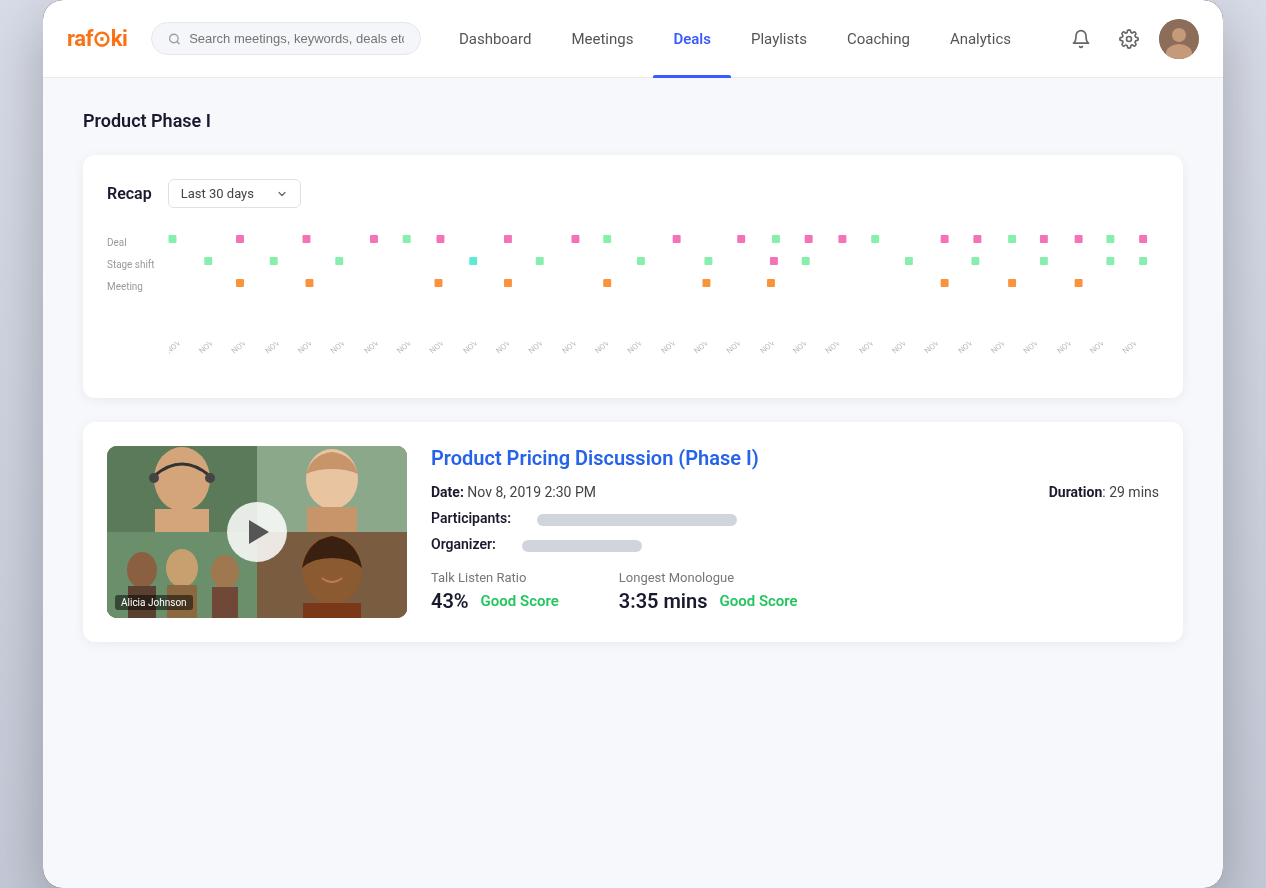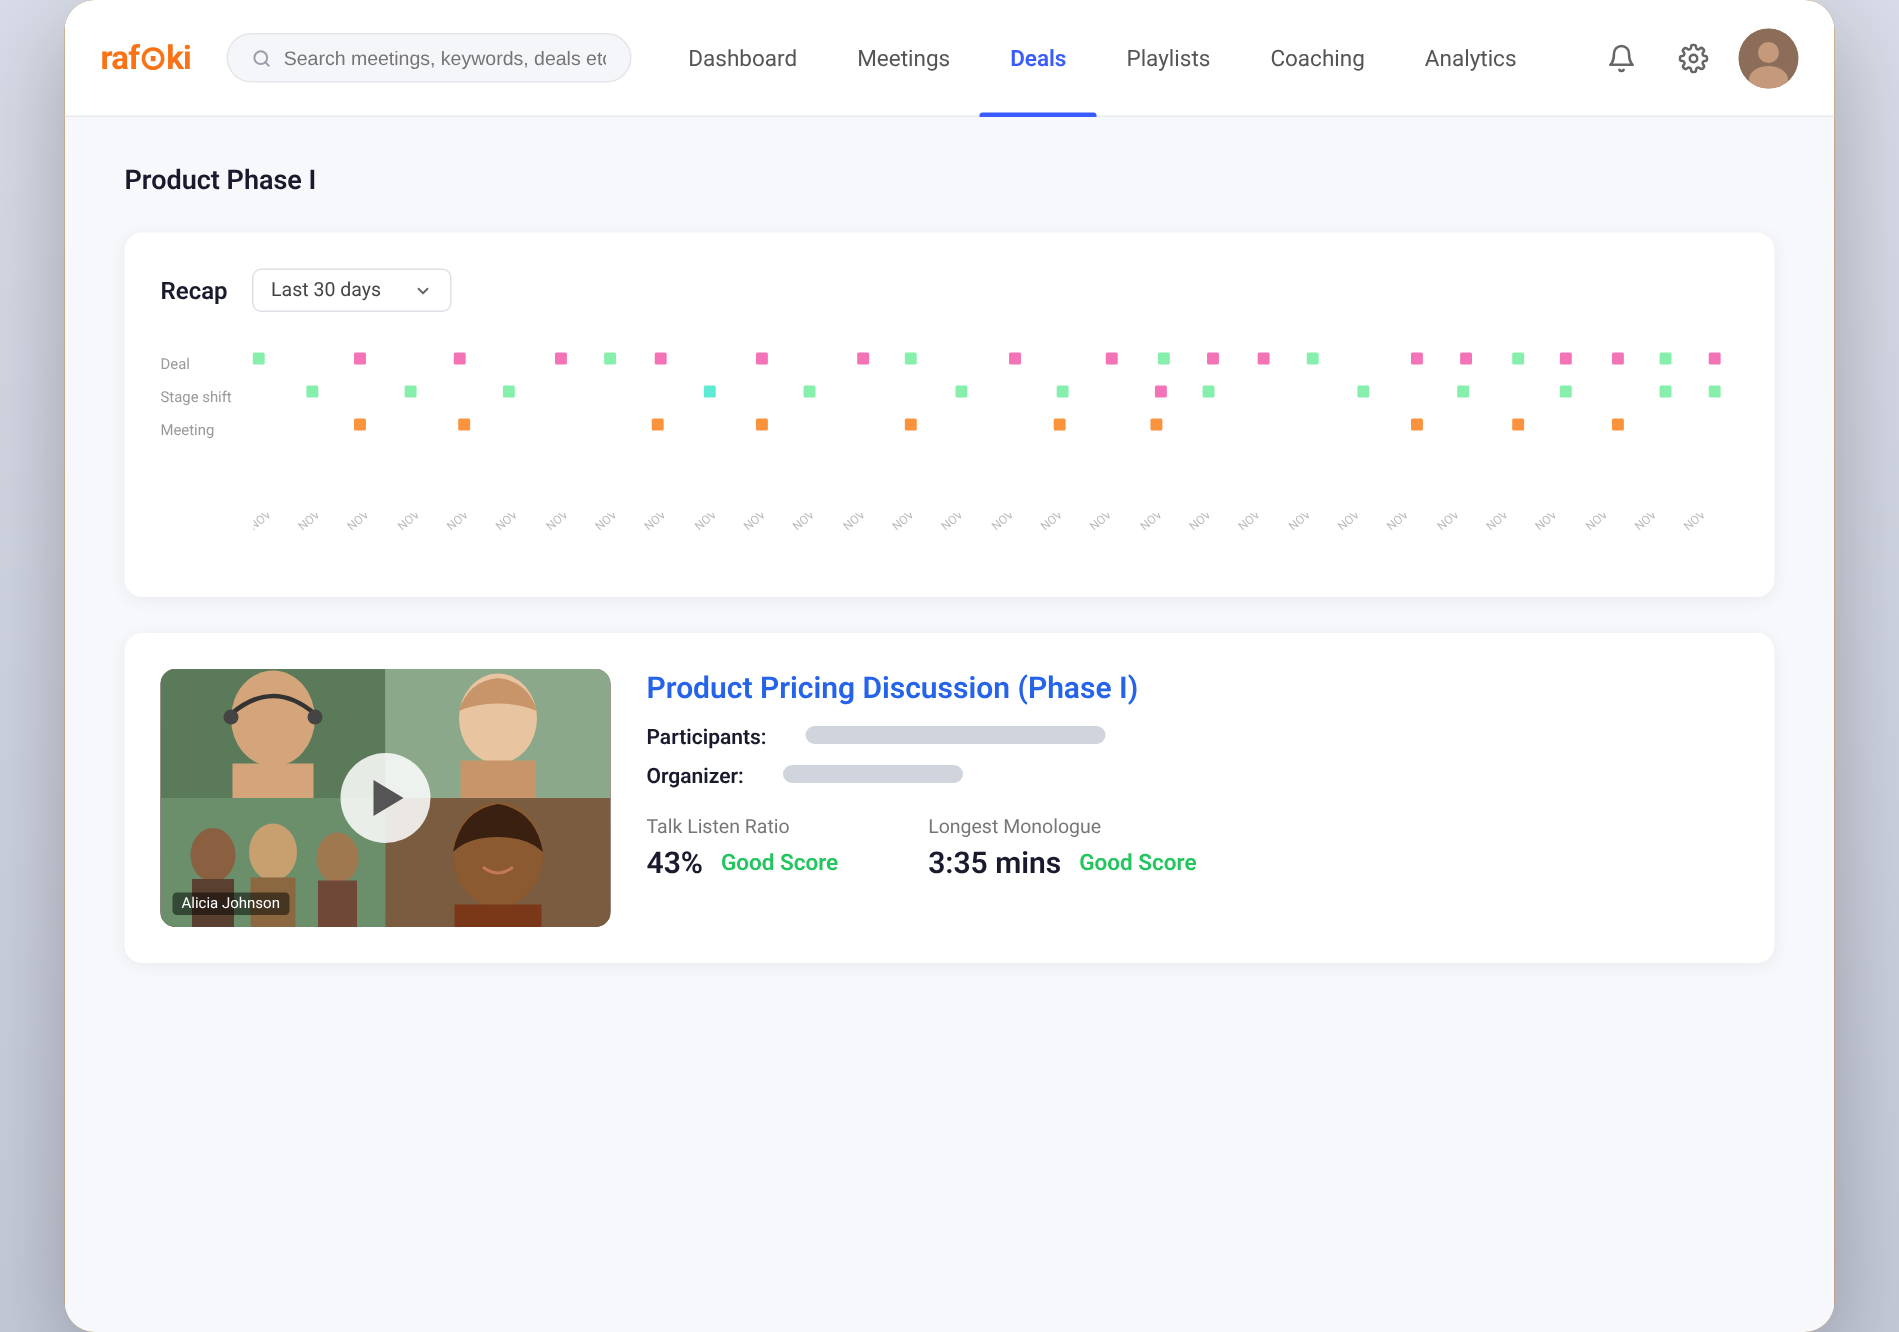--- a/index.html
+++ b/index.html
@@ -6,21 +6,21 @@
     body {
       background: linear-gradient(180deg, #d8dce8 0%, #c5cad8 100%);
       min-height: 888px;
       display: flex;
       align-items: center;
       justify-content: center;
       font-family: -apple-system, BlinkMacSystemFont, 'Segoe UI', Roboto, sans-serif;
     }
     .browser-window {
       width: 1180px;
-      background: #a16207;
+      background: #000000;
       border-radius: 20px;
       box-shadow: 0 20px 60px rgba(0,0,0,0.25);
       overflow: hidden;
     }
     
     .navbar {
       background: #fff;
       border-bottom: 1px solid #e8eaed;
       display: flex;
       align-items: center;
@@ -266,21 +266,21 @@
       justify-content: space-between;
       margin-bottom: 10px;
     }
     .meta-item {
       font-size: 14px;
       color: #444;
     }
     .meta-item strong { color: #1a1a2e; }
     .meta-row {
       display: flex;
-      align-items: flex-start;
+      align-items: flex-end;
       margin-bottom: 10px;
       font-size: 14px;
       color: #444;
       gap: 26px;
     }
     .meta-row strong { color: #1a1a2e; font-weight: 600; }
     .placeholder-bar {
       height: 12px;
       border-radius: 6px;
       background: #d0d5dd;
@@ -534,20 +534,29 @@
           </div>
           <div class="play-btn-overlay">
             <div class="play-triangle"></div>
           </div>
           <div class="thumbnail-label">Alicia Johnson</div>
         </div>
 
         <div class="meeting-details">
           <div class="meeting-title">Product Pricing Discussion (Phase I)</div>
 
+          <div class="meeting-meta">
+            <div class="meta-item">
+              <strong>Date:</strong>
+              <span>Nov 8, 2019 2:30 PM</span>
+            </div>
+            <div class="meta-item">
+              <strong>Duration</strong>: <span>29 mins</span>
+            </div>
+          </div>
 
           <div class="meta-row">
             <strong>Participants:</strong>
             <span class="placeholder-bar participants-bar"></span>
           </div>
 
           <div class="meta-row">
             <strong>Organizer:</strong>
             <span class="placeholder-bar organizer-bar"></span>
           </div>

